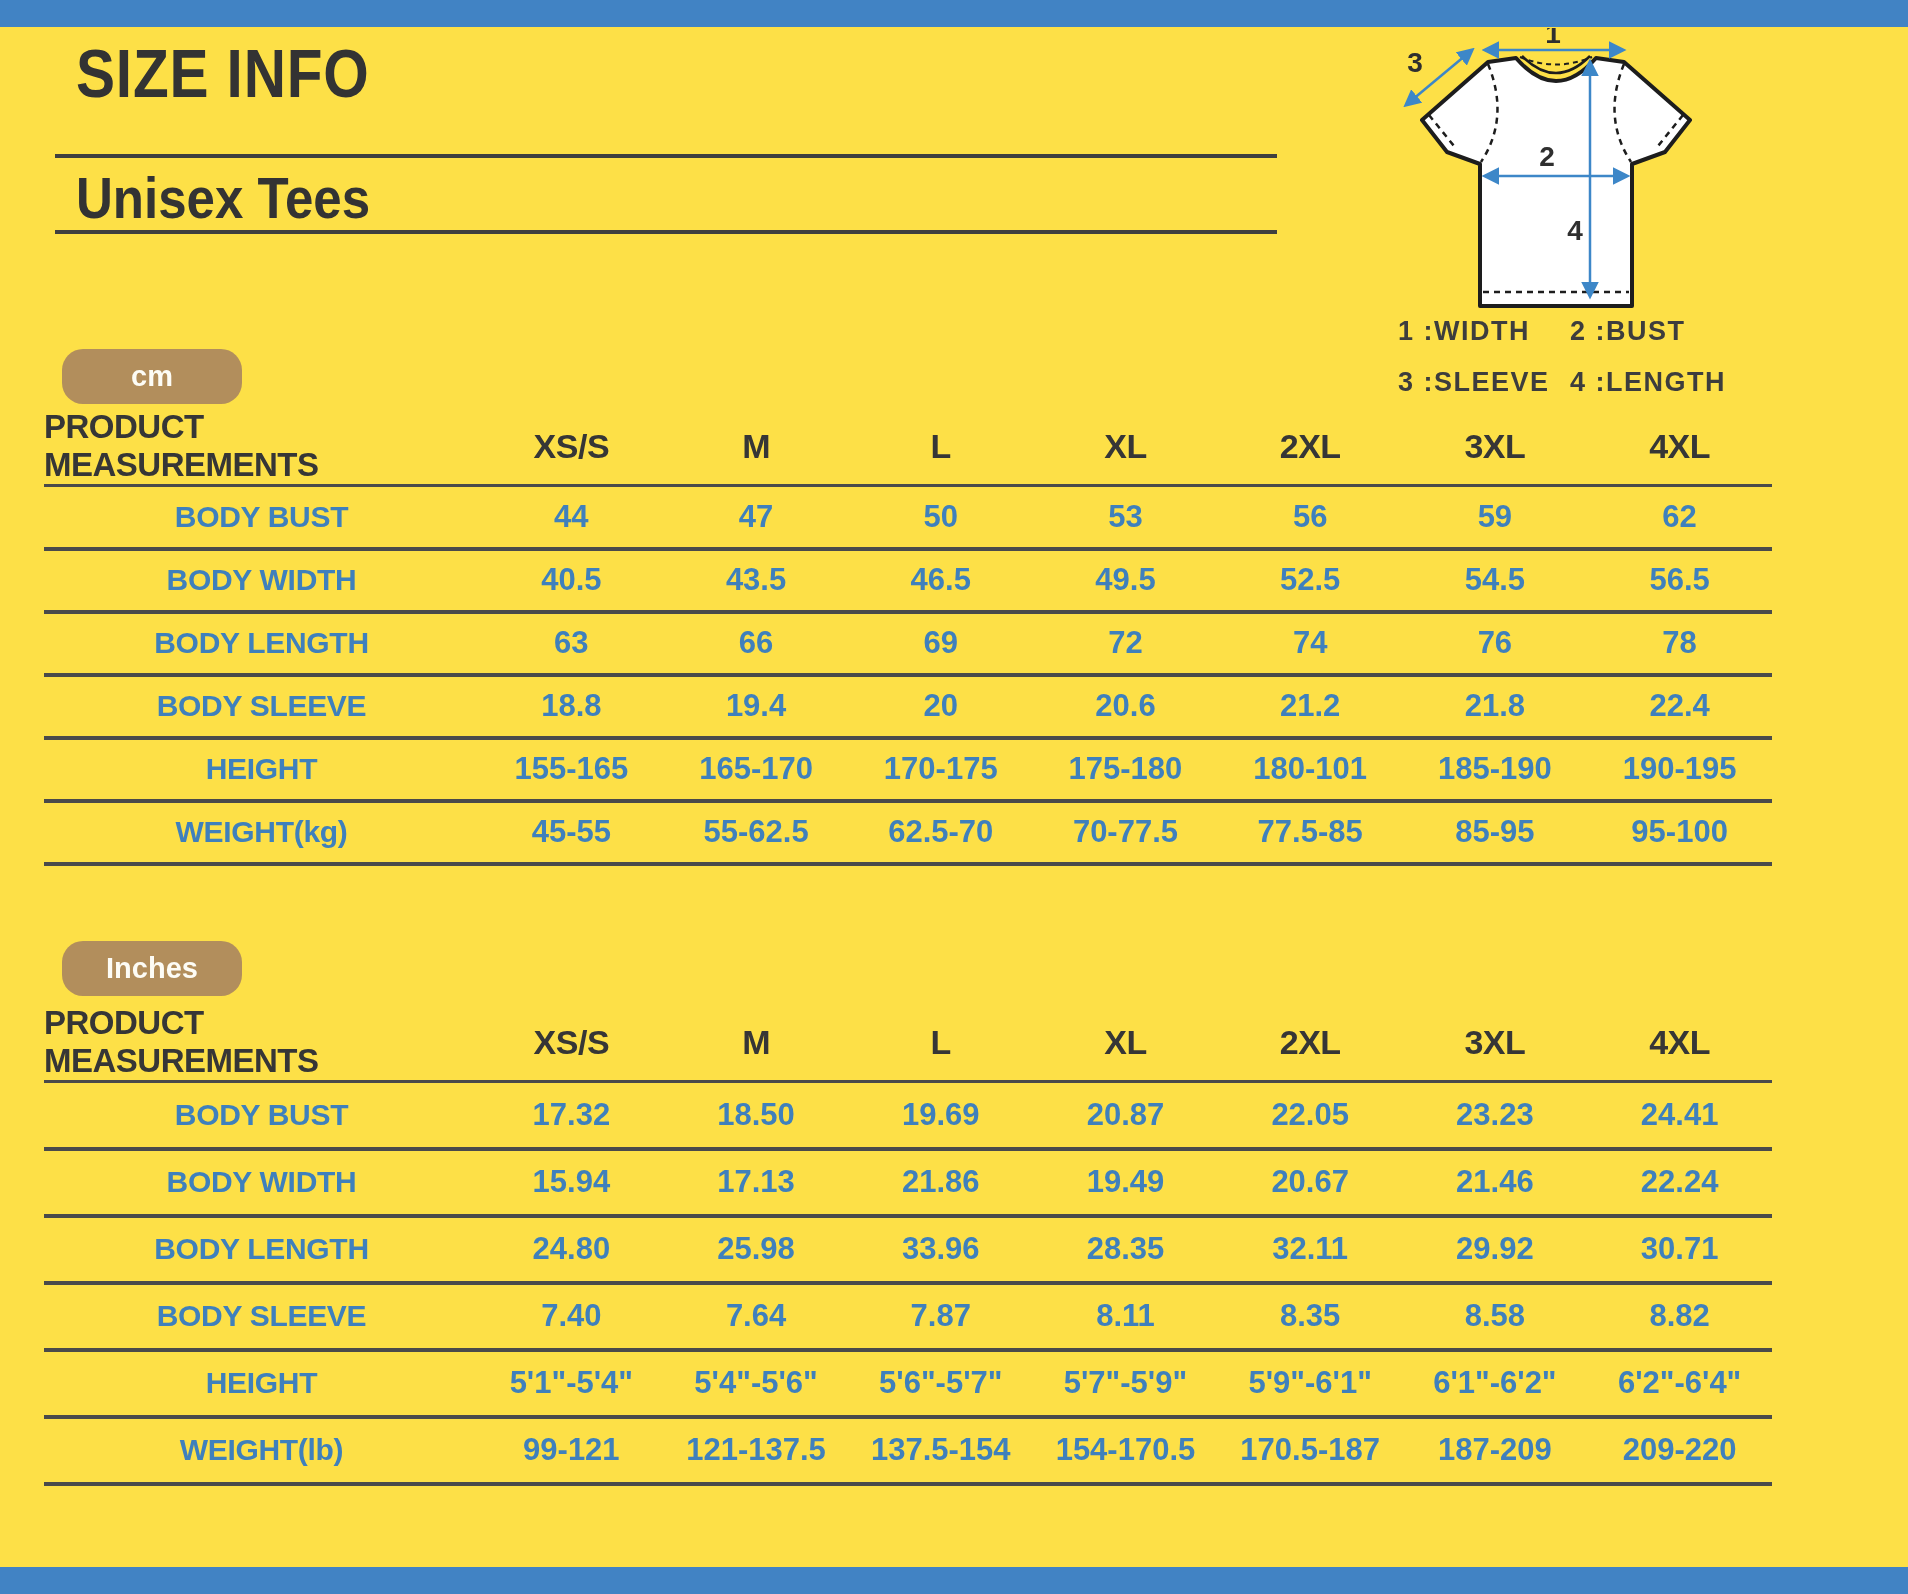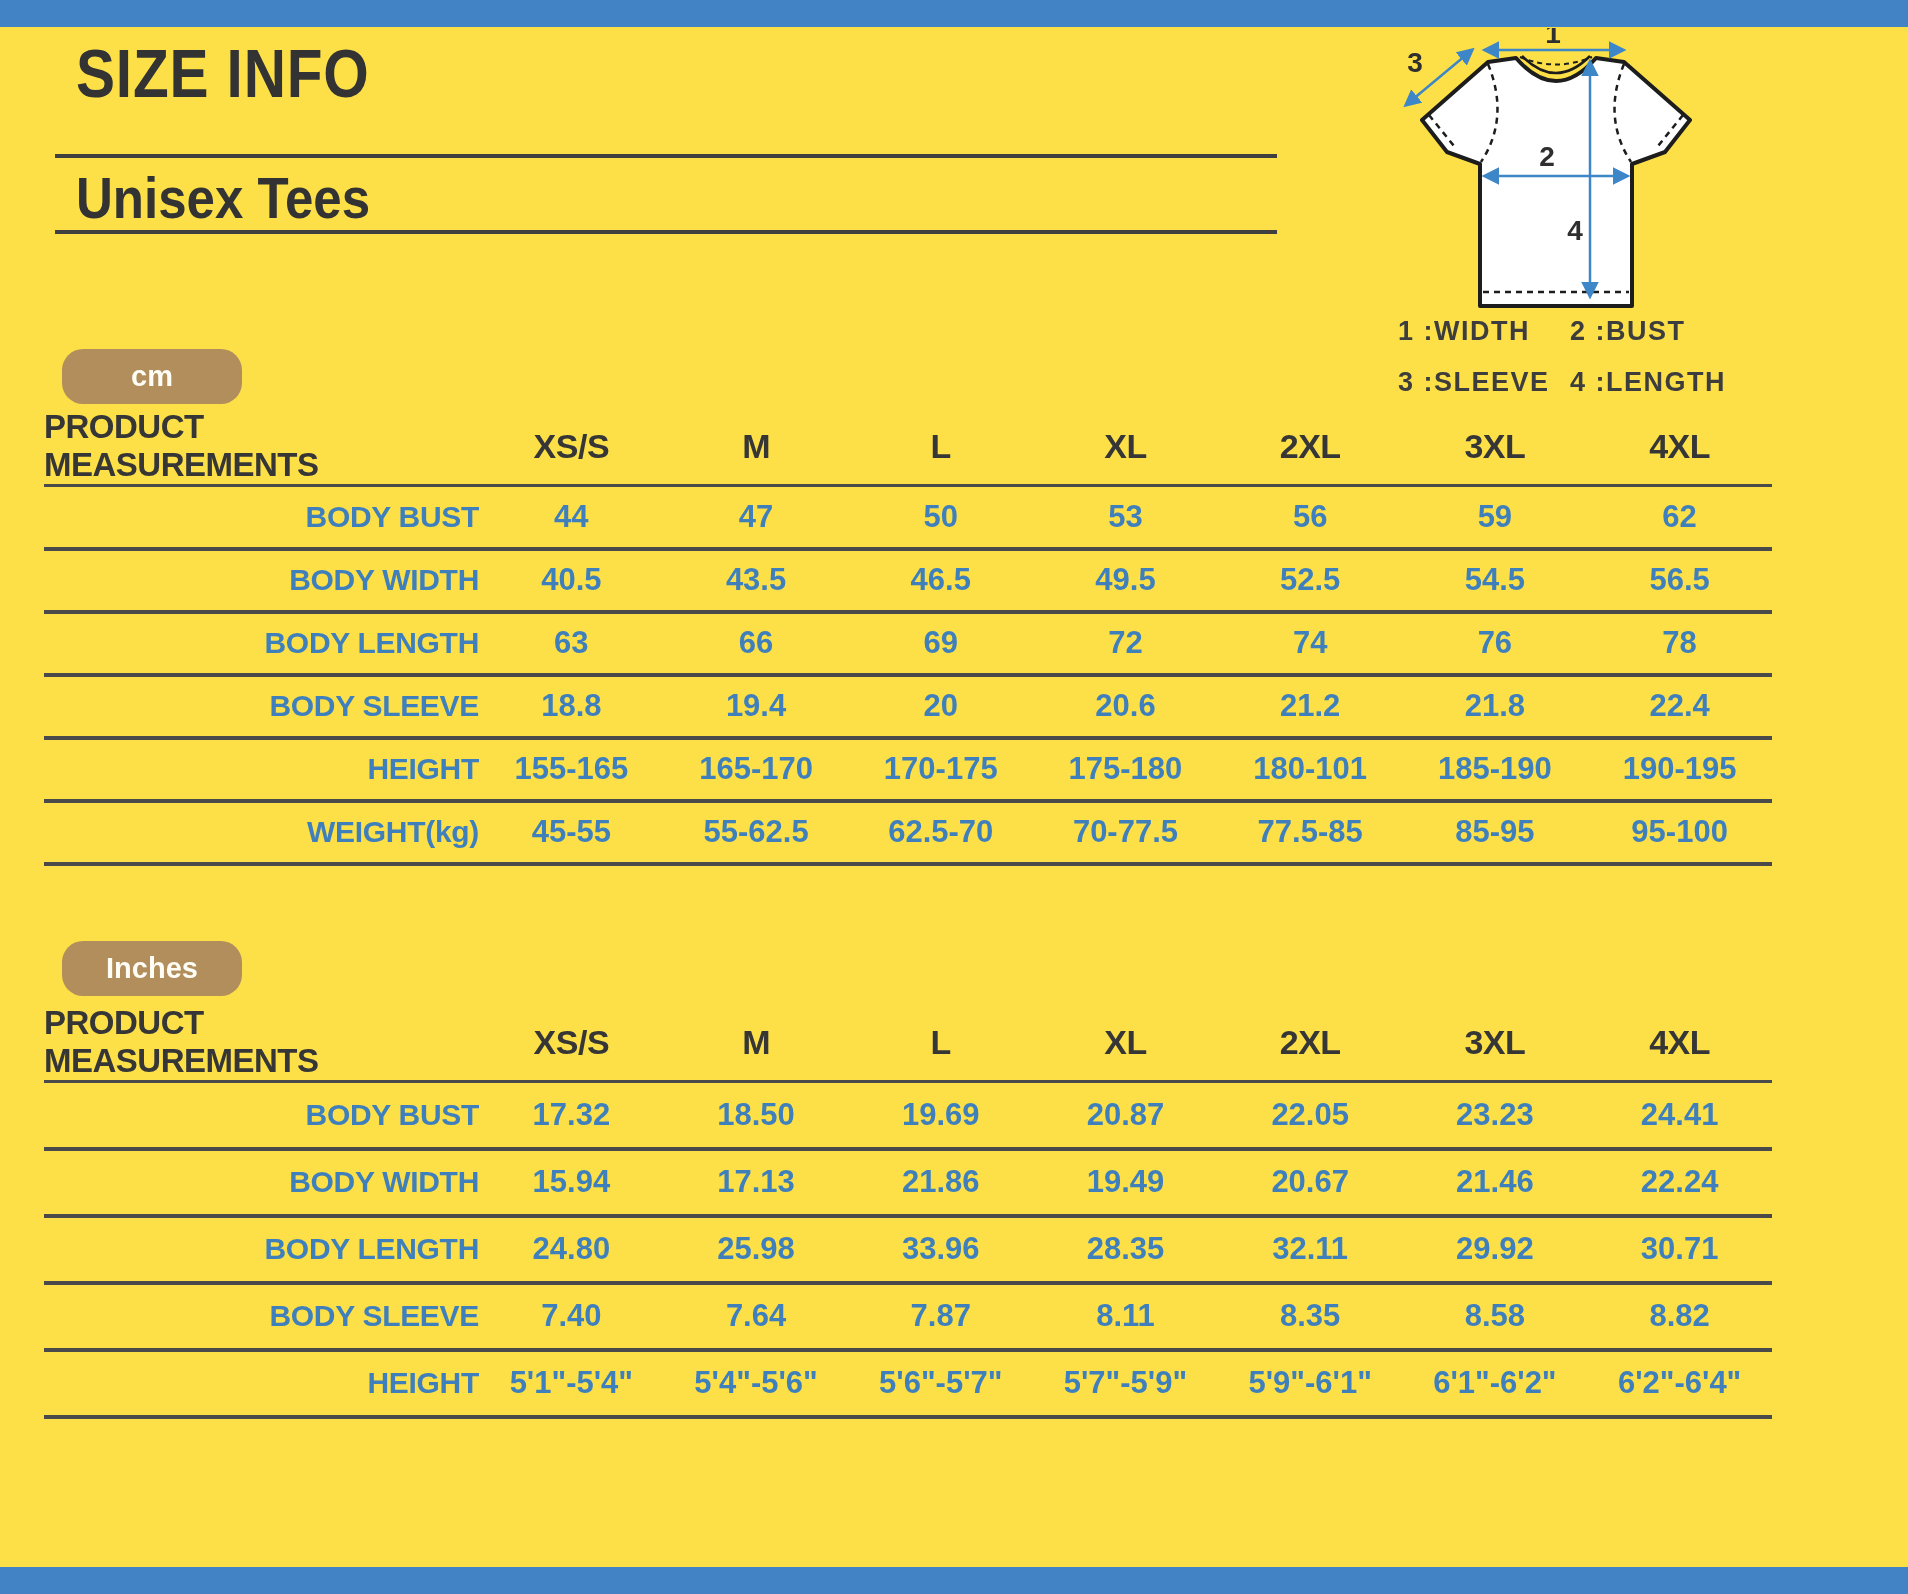--- a/index.html
+++ b/index.html
@@ -32,21 +32,21 @@
   #table-in { top:1004px; }
   table.size-table th { border-bottom:3px solid #4a4a4a; color:#363636; font-size:34px;
                         font-weight:bold; text-align:center; letter-spacing:-0.5px; }
   table.size-table th.label-col { text-align:left; font-size:33px; width:435px; }
   #table-cm thead tr { height:68px; }
   #table-in thead tr { height:70px; }
   #table-cm tbody tr { height:63px; }
   #table-in tbody tr { height:67px; }
   table.size-table tbody tr { border-bottom:4px solid #4a4a4a; }
   table.size-table td { color:#3f80bc; font-weight:bold; vertical-align:middle; }
-  table.size-table td.row-label { text-align:right; font-size:30px; letter-spacing:-0.3px; }
+  table.size-table td.row-label { text-align:center; font-size:30px; letter-spacing:-0.3px; }
   table.size-table td.value { text-align:center; font-size:31px; }
 
   .tshirt-figure { position:absolute; left:1395px; top:28px; width:380px; }
   .legend { position:absolute; left:1398px; top:316px; display:grid;
             grid-template-columns:152px auto; column-gap:4px; row-gap:9px;
             font-size:27px; font-weight:bold; color:#3d3d3d; letter-spacing:1.5px;
             white-space:nowrap;gap:20px; }
   .svg-label { font-family:"Liberation Sans", sans-serif; font-size:28px; font-weight:bold; fill:#2f2f2f; }
 </style>
 </head>
@@ -239,16 +239,26 @@
         <tr>
           <td class="row-label">HEIGHT</td>
           <td class="value">5'1"-5'4"</td>
           <td class="value">5'4"-5'6"</td>
           <td class="value">5'6"-5'7"</td>
           <td class="value">5'7"-5'9"</td>
           <td class="value">5'9"-6'1"</td>
           <td class="value">6'1"-6'2"</td>
           <td class="value">6'2"-6'4"</td>
         </tr>
+        <tr>
+          <td class="row-label">WEIGHT(lb)</td>
+          <td class="value">99-121</td>
+          <td class="value">121-137.5</td>
+          <td class="value">137.5-154</td>
+          <td class="value">154-170.5</td>
+          <td class="value">170.5-187</td>
+          <td class="value">187-209</td>
+          <td class="value">209-220</td>
+        </tr>
       </tbody>
   </table>
 
 </div>
 
 </body></html>

